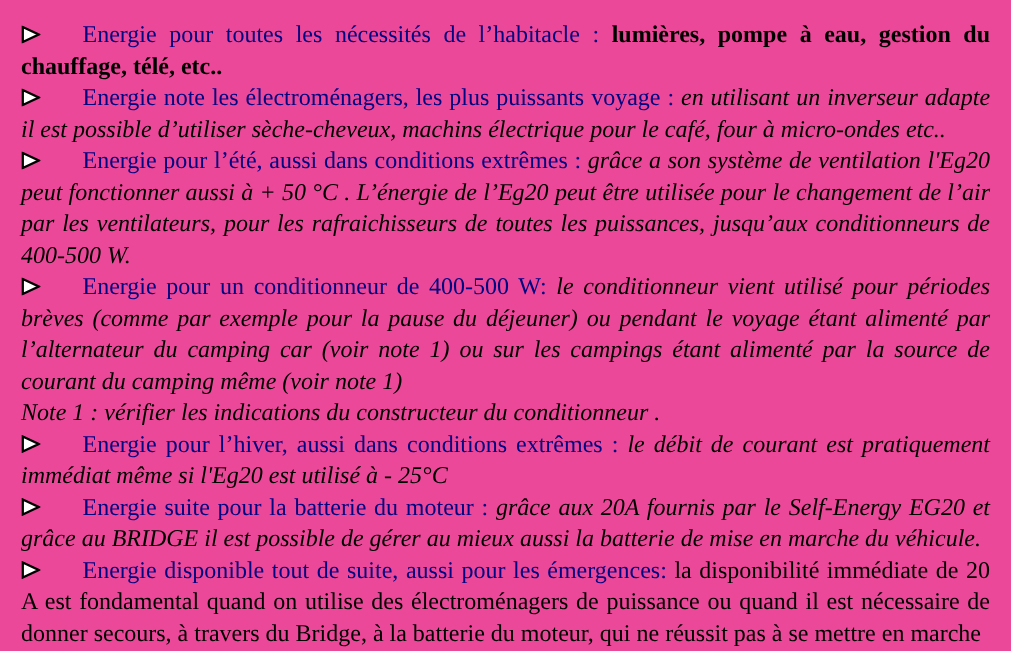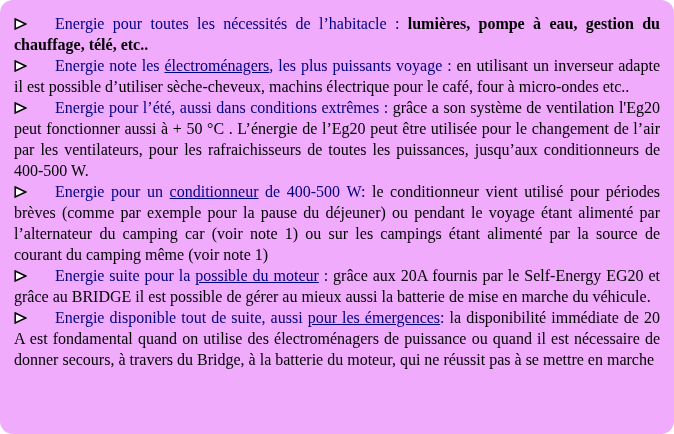--- a/index.html
+++ b/index.html
@@ -4,25 +4,24 @@
 <style>
   html, body {
     margin: 0;
     padding: 0;
     background: #ffffff;
   }
   .page {
     box-sizing: border-box;
     width: 674px;
     height: 434px;
-    background: #f0abfc;
+    background: #ec4899;
     padding: 13px 14px 0 14px;
     overflow: hidden;
     font-family: "Liberation Serif", "DejaVu Serif", serif;
-    border-radius: 13px;
   }
   .para {
     margin: 0;
     font-size: 16px;
     line-height: 21px;
     color: #000000;
     text-align: justify;
   }
   .bullet {
     display: inline-block;
@@ -34,28 +33,28 @@
   }
   .tab {
     display: inline-block;
     width: 28px;
   }
   .lead {
     color: #000080;
   }
   .link {
     color: #000080;
-    text-decoration: underline;
     cursor: pointer;
   }
   .b {
     font-weight: bold;
     color: #000000;
   }
   .it {
+    font-style: italic;
     color: #000000;
   }
   .plain {
     color: #000000;
   }
 </style>
 </head>
 <body>
 
 <div class="page">
@@ -69,23 +68,27 @@
         </svg></span><span class="tab"></span><span class="lead">Energie note les </span><span class="link">électroménagers</span><span class="lead">, les plus puissants voyage : </span><span class="it">en utilisant un inverseur adapte il est possible d’utiliser sèche-cheveux, machins électrique  pour le café, four à micro-ondes etc..</span></p>
 
   <p class="para"><span class="bullet"><svg width="13" height="12" viewBox="0 0 13 12">
           <polygon points="1.2,1 11.8,6 1.2,11" fill="#ffffff" stroke="#000000" stroke-width="1.5"></polygon>
         </svg></span><span class="tab"></span><span class="lead">Energie pour l’été, aussi dans conditions extrêmes : </span><span class="it">grâce a son système de ventilation l'Eg20  peut fonctionner aussi à + 50 °C . L’énergie de l’Eg20 peut être utilisée pour le changement de l’air par les ventilateurs, pour les rafraichisseurs de toutes les puissances, jusqu’aux conditionneurs de 400-500 W.</span></p>
 
   <p class="para"><span class="bullet"><svg width="13" height="12" viewBox="0 0 13 12">
           <polygon points="1.2,1 11.8,6 1.2,11" fill="#ffffff" stroke="#000000" stroke-width="1.5"></polygon>
         </svg></span><span class="tab"></span><span class="lead">Energie pour un </span><span class="link">conditionneur</span><span class="lead"> de  400-500 W: </span><span class="it">le conditionneur vient utilisé pour périodes brèves  (comme par exemple pour la pause du déjeuner) ou pendant le voyage étant alimenté par l’alternateur du camping car (voir note 1) ou sur  les campings étant alimenté par la source de courant du camping même (voir note 1)</span></p>
 
-
+  <p class="para"><span class="it">Note 1 : vérifier les indications du constructeur du conditionneur .</span></p>
 
   <p class="para"><span class="bullet"><svg width="13" height="12" viewBox="0 0 13 12">
           <polygon points="1.2,1 11.8,6 1.2,11" fill="#ffffff" stroke="#000000" stroke-width="1.5"></polygon>
-        </svg></span><span class="tab"></span><span class="lead">Energie suite pour la </span><span class="link">possible du moteur</span><span class="lead"> : </span><span class="it">grâce  aux  20A  fournis par le Self-Energy EG20 et grâce au   BRIDGE   il est possible de gérer au mieux aussi la batterie de mise en marche du véhicule.</span></p>
+        </svg></span><span class="tab"></span><span class="lead">Energie pour l’hiver, aussi dans conditions extrêmes : </span><span class="it">le débit de courant est pratiquement immédiat même si  l'Eg20 est utilisé à - 25°C</span></p>
+
+  <p class="para"><span class="bullet"><svg width="13" height="12" viewBox="0 0 13 12">
+          <polygon points="1.2,1 11.8,6 1.2,11" fill="#ffffff" stroke="#000000" stroke-width="1.5"></polygon>
+        </svg></span><span class="tab"></span><span class="lead">Energie suite pour la </span><span class="link">batterie du moteur</span><span class="lead"> : </span><span class="it">grâce  aux  20A  fournis par le Self-Energy EG20 et grâce au   BRIDGE   il est possible de gérer au mieux aussi la batterie de mise en marche du véhicule.</span></p>
 
   <p class="para"><span class="bullet"><svg width="13" height="12" viewBox="0 0 13 12">
           <polygon points="1.2,1 11.8,6 1.2,11" fill="#ffffff" stroke="#000000" stroke-width="1.5"></polygon>
         </svg></span><span class="tab"></span><span class="lead">Energie disponible tout de suite, aussi </span><span class="link">pour les émergences</span><span class="lead">:  </span><span class="plain">la disponibilité  immédiate de 20 A est  fondamental quand on utilise des électroménagers de puissance ou  quand il est  nécessaire de donner secours, à travers du Bridge, à la batterie du moteur, qui ne réussit pas à se mettre en marche</span></p>
 
 </div>
 
 </body></html>

